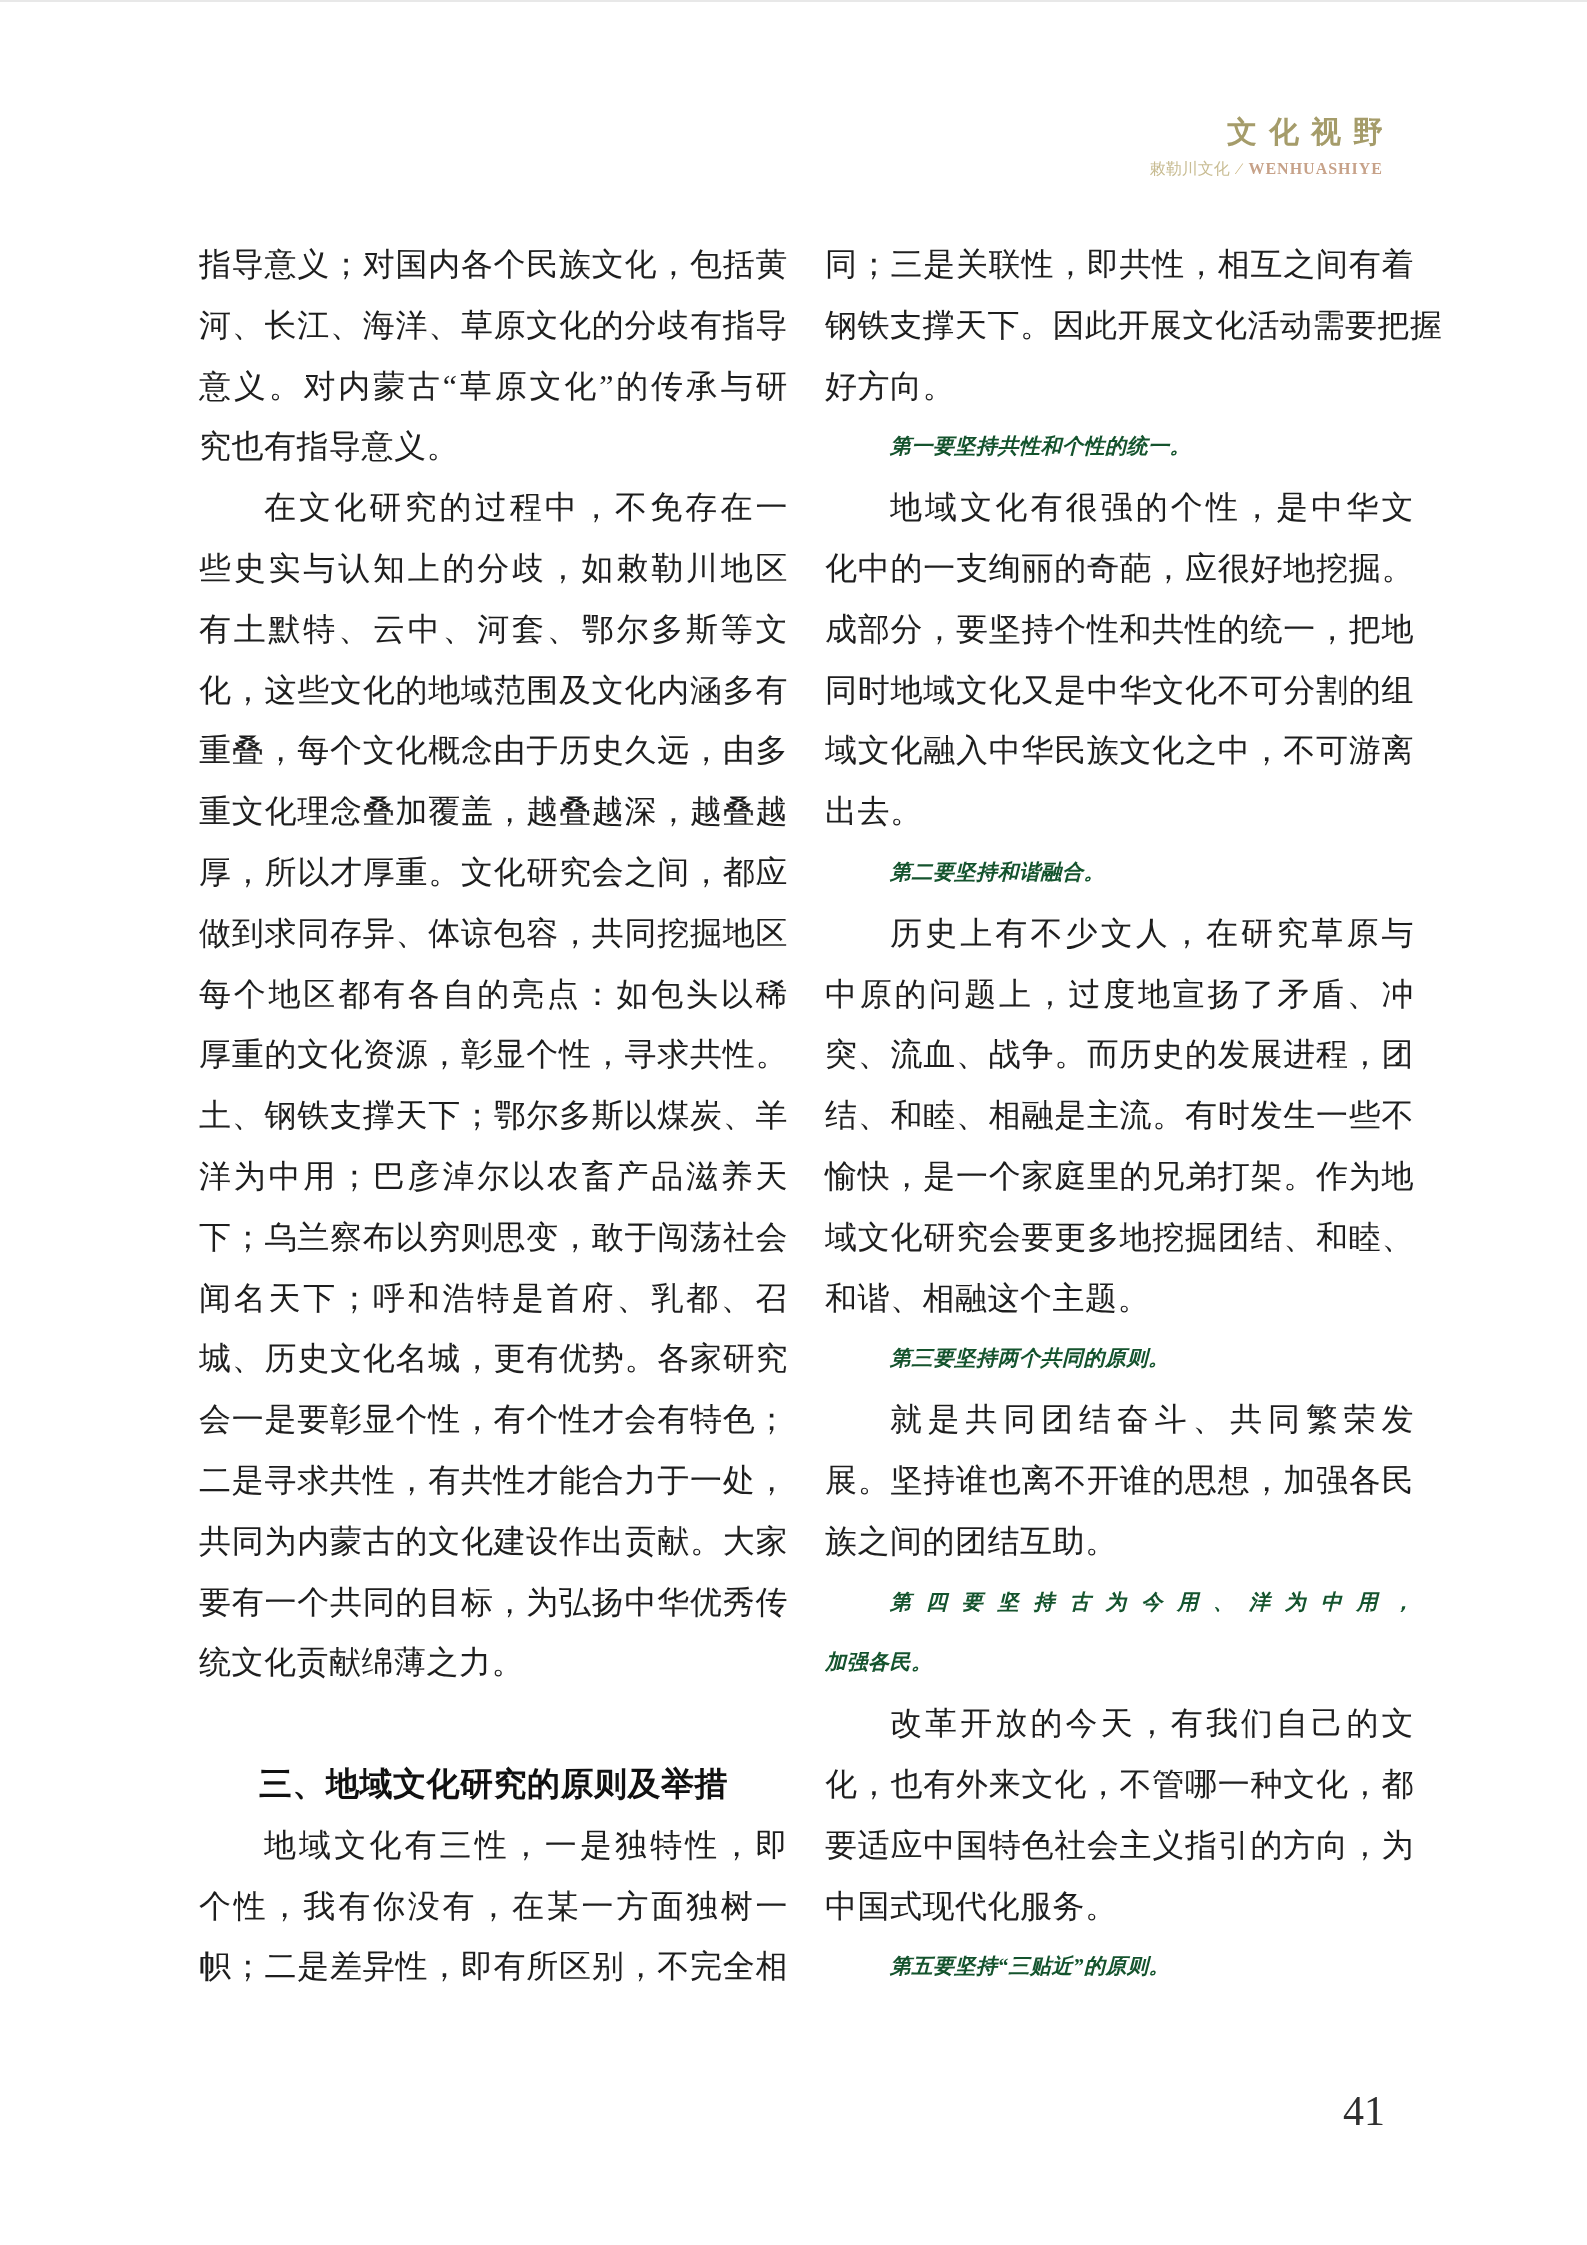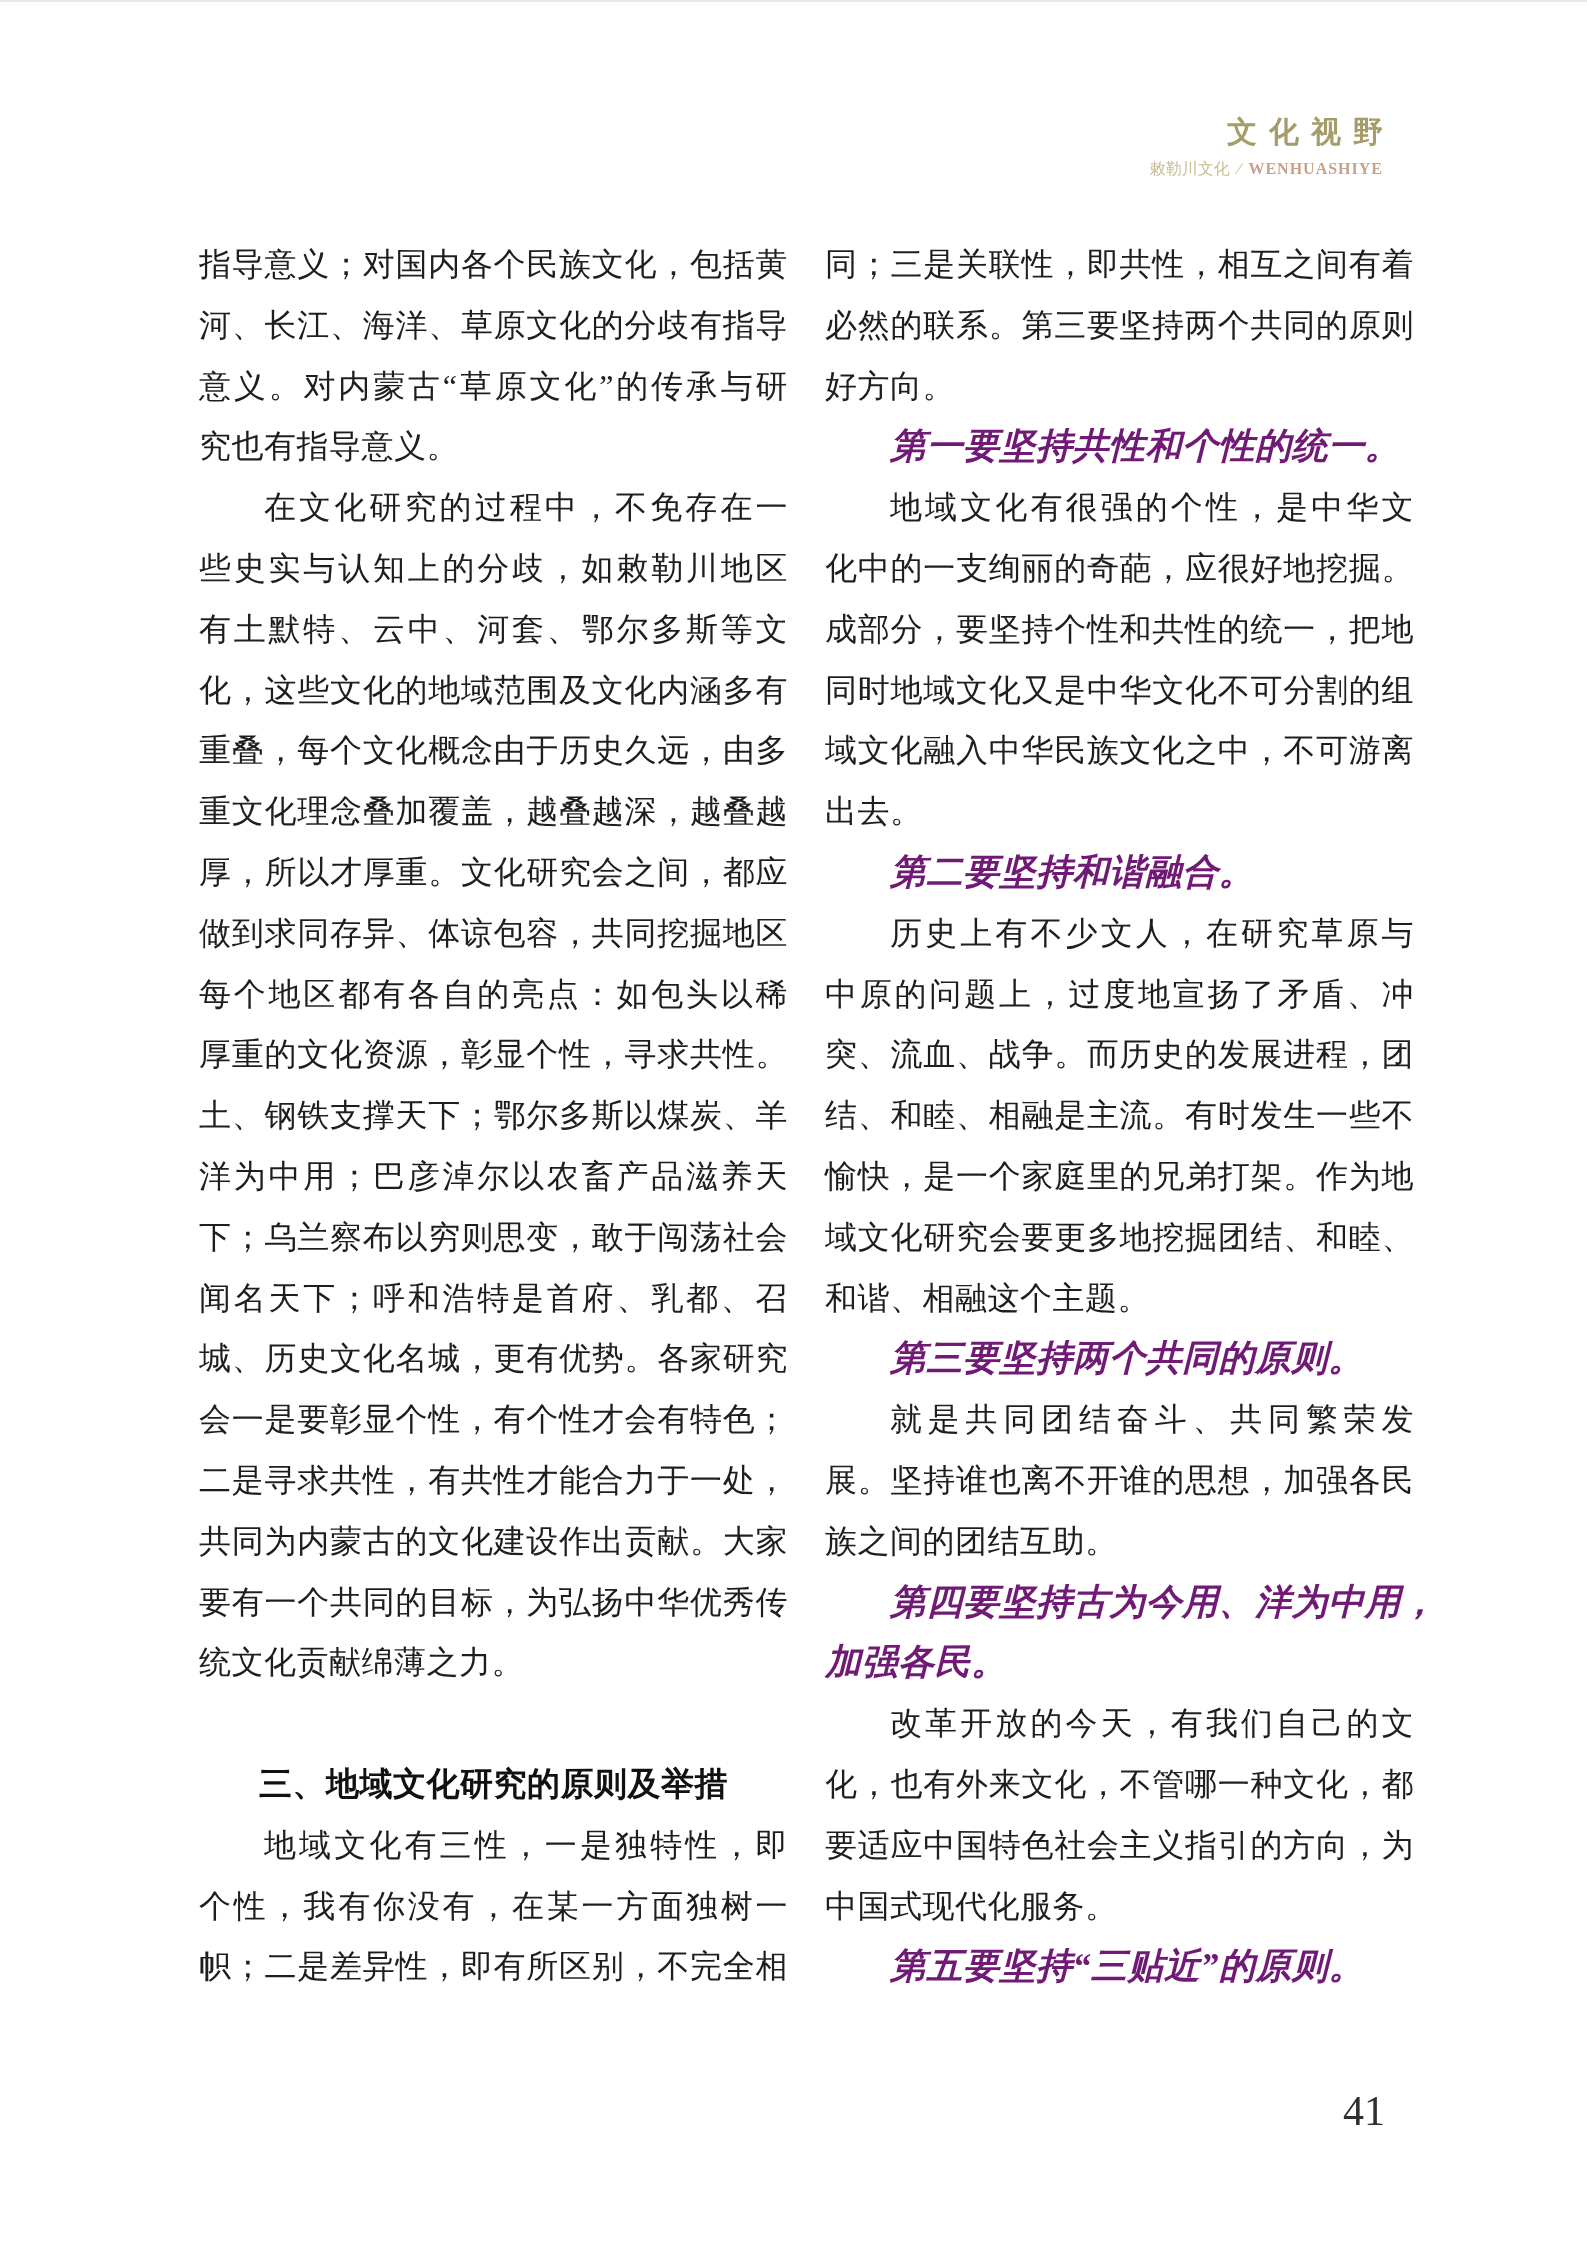--- a/index.html
+++ b/index.html
@@ -63,22 +63,22 @@
     font-weight:bold;
     font-size:33px;
     color:#111111;
     text-align:center;
     text-align-last:center;
     text-indent:0;
   }
   .line.kaiti {
     font-style:italic;
     font-weight:600;
-    font-size:36px;
-    color:#701a75;
+    font-size:21px;
+    color:#14532d;
   }
 
   
   .page-number {
     position:absolute;
     top:2087px; right:202px;
     font-size:42px;
     line-height:44px;
     color:#2f2f2f;
     font-family:"Liberation Serif","DejaVu Serif",serif;
@@ -136,21 +136,21 @@
         </div>
         <div class="block para">
           <div class="line indent">地域文化有三性，一是独特性，即</div>
           <div class="line">个性，我有你没有，在某一方面独树一</div>
           <div class="line">帜；二是差异性，即有所区别，不完全相</div>
         </div>
       </div>
     <div class="col">
         <div class="block para">
           <div class="line">同；三是关联性，即共性，相互之间有着</div>
-          <div class="line">必然的联系。第三要坚持两个共同的原则</div>
+          <div class="line">钢铁支撑天下。因此开展文化活动需要把握</div>
           <div class="line short">好方向。</div>
         </div>
         <div class="block kaiti">
           <div class="line kaiti indent short">第一要坚持共性和个性的统一。</div>
         </div>
         <div class="block para">
           <div class="line indent">地域文化有很强的个性，是中华文</div>
           <div class="line">化中的一支绚丽的奇葩，应很好地挖掘。</div>
           <div class="line">成部分，要坚持个性和共性的统一，把地</div>
           <div class="line">同时地域文化又是中华文化不可分割的组</div>

